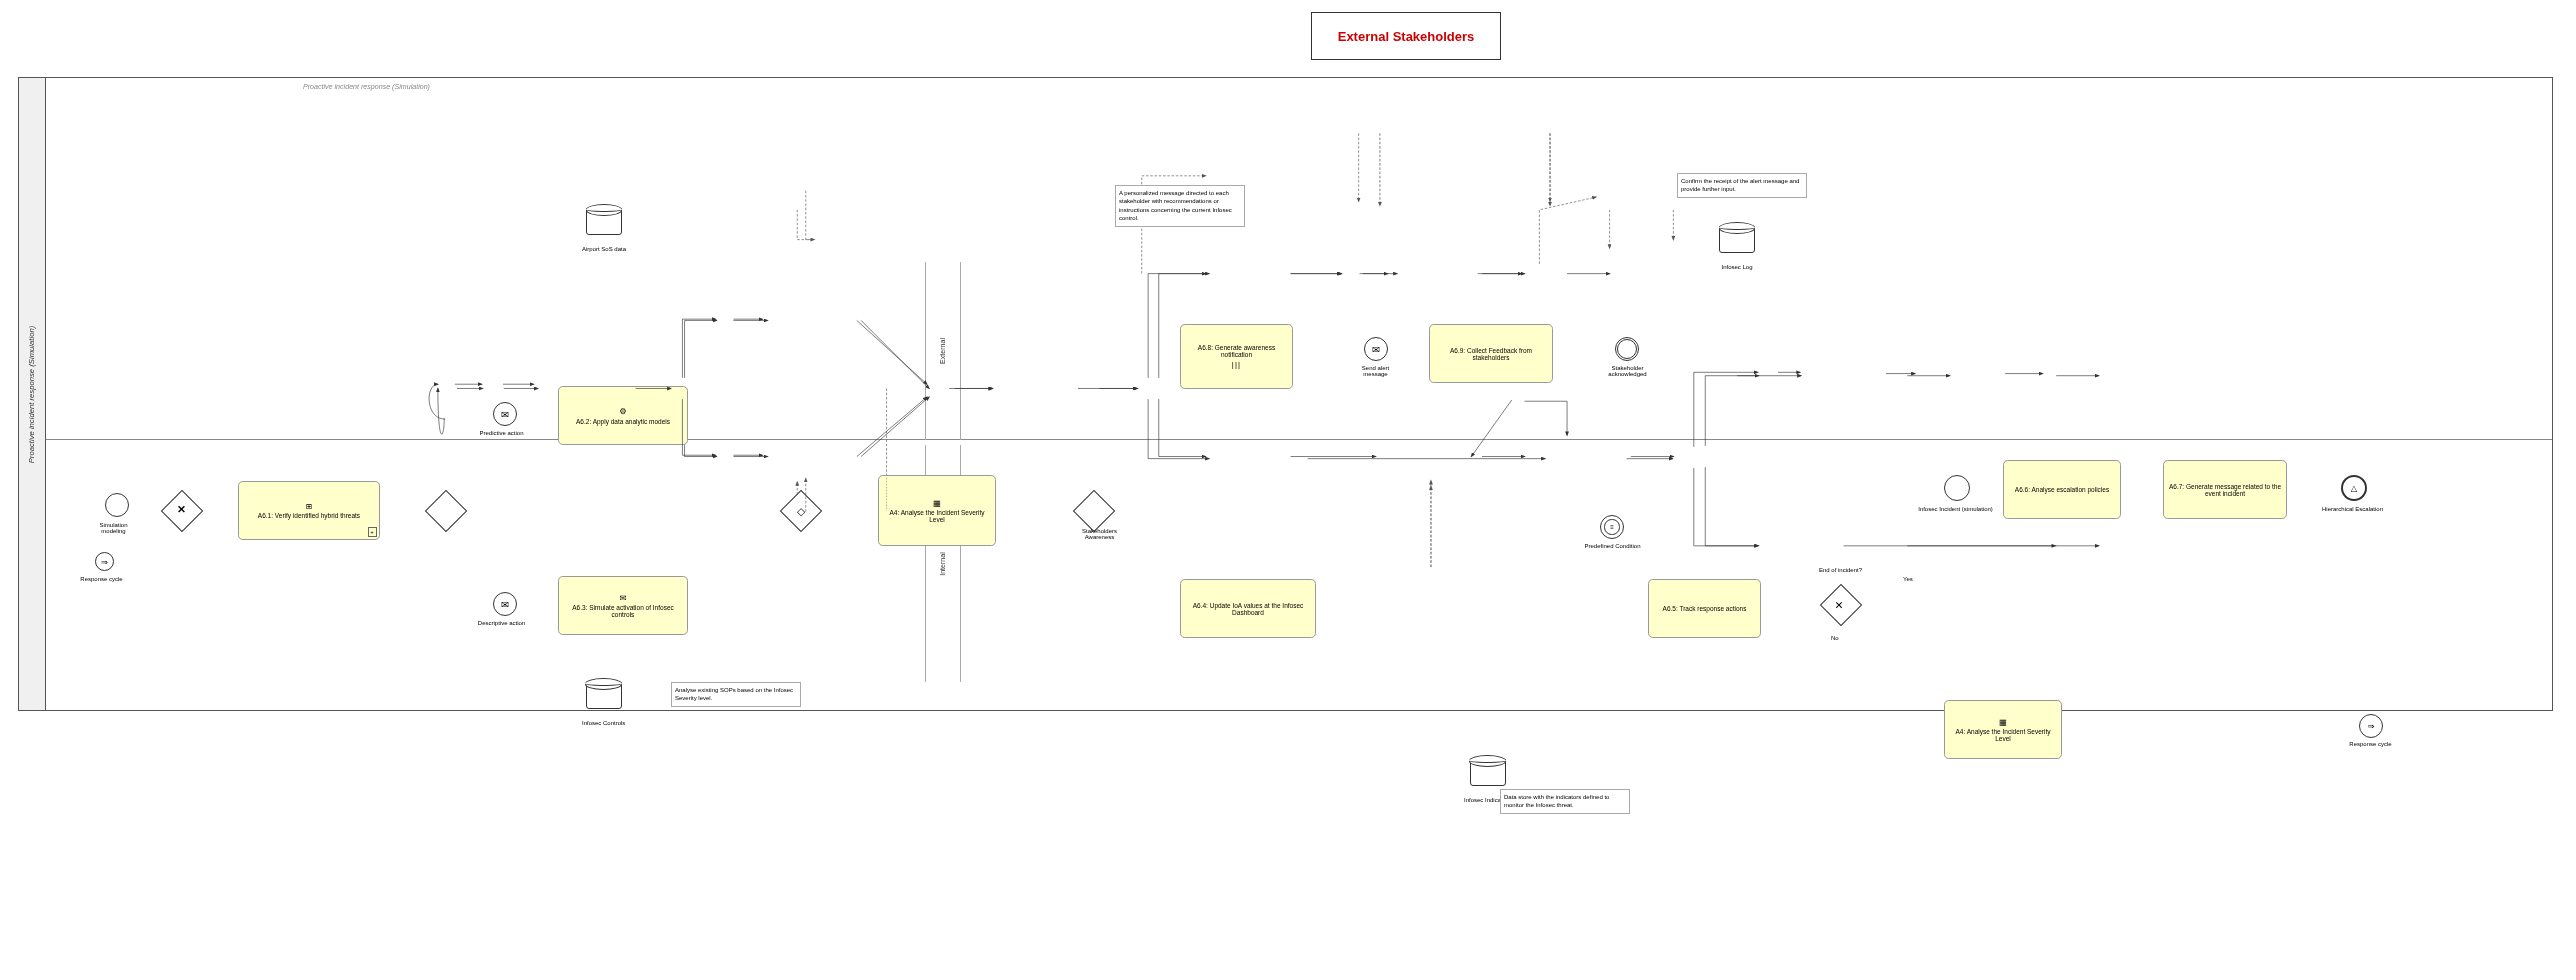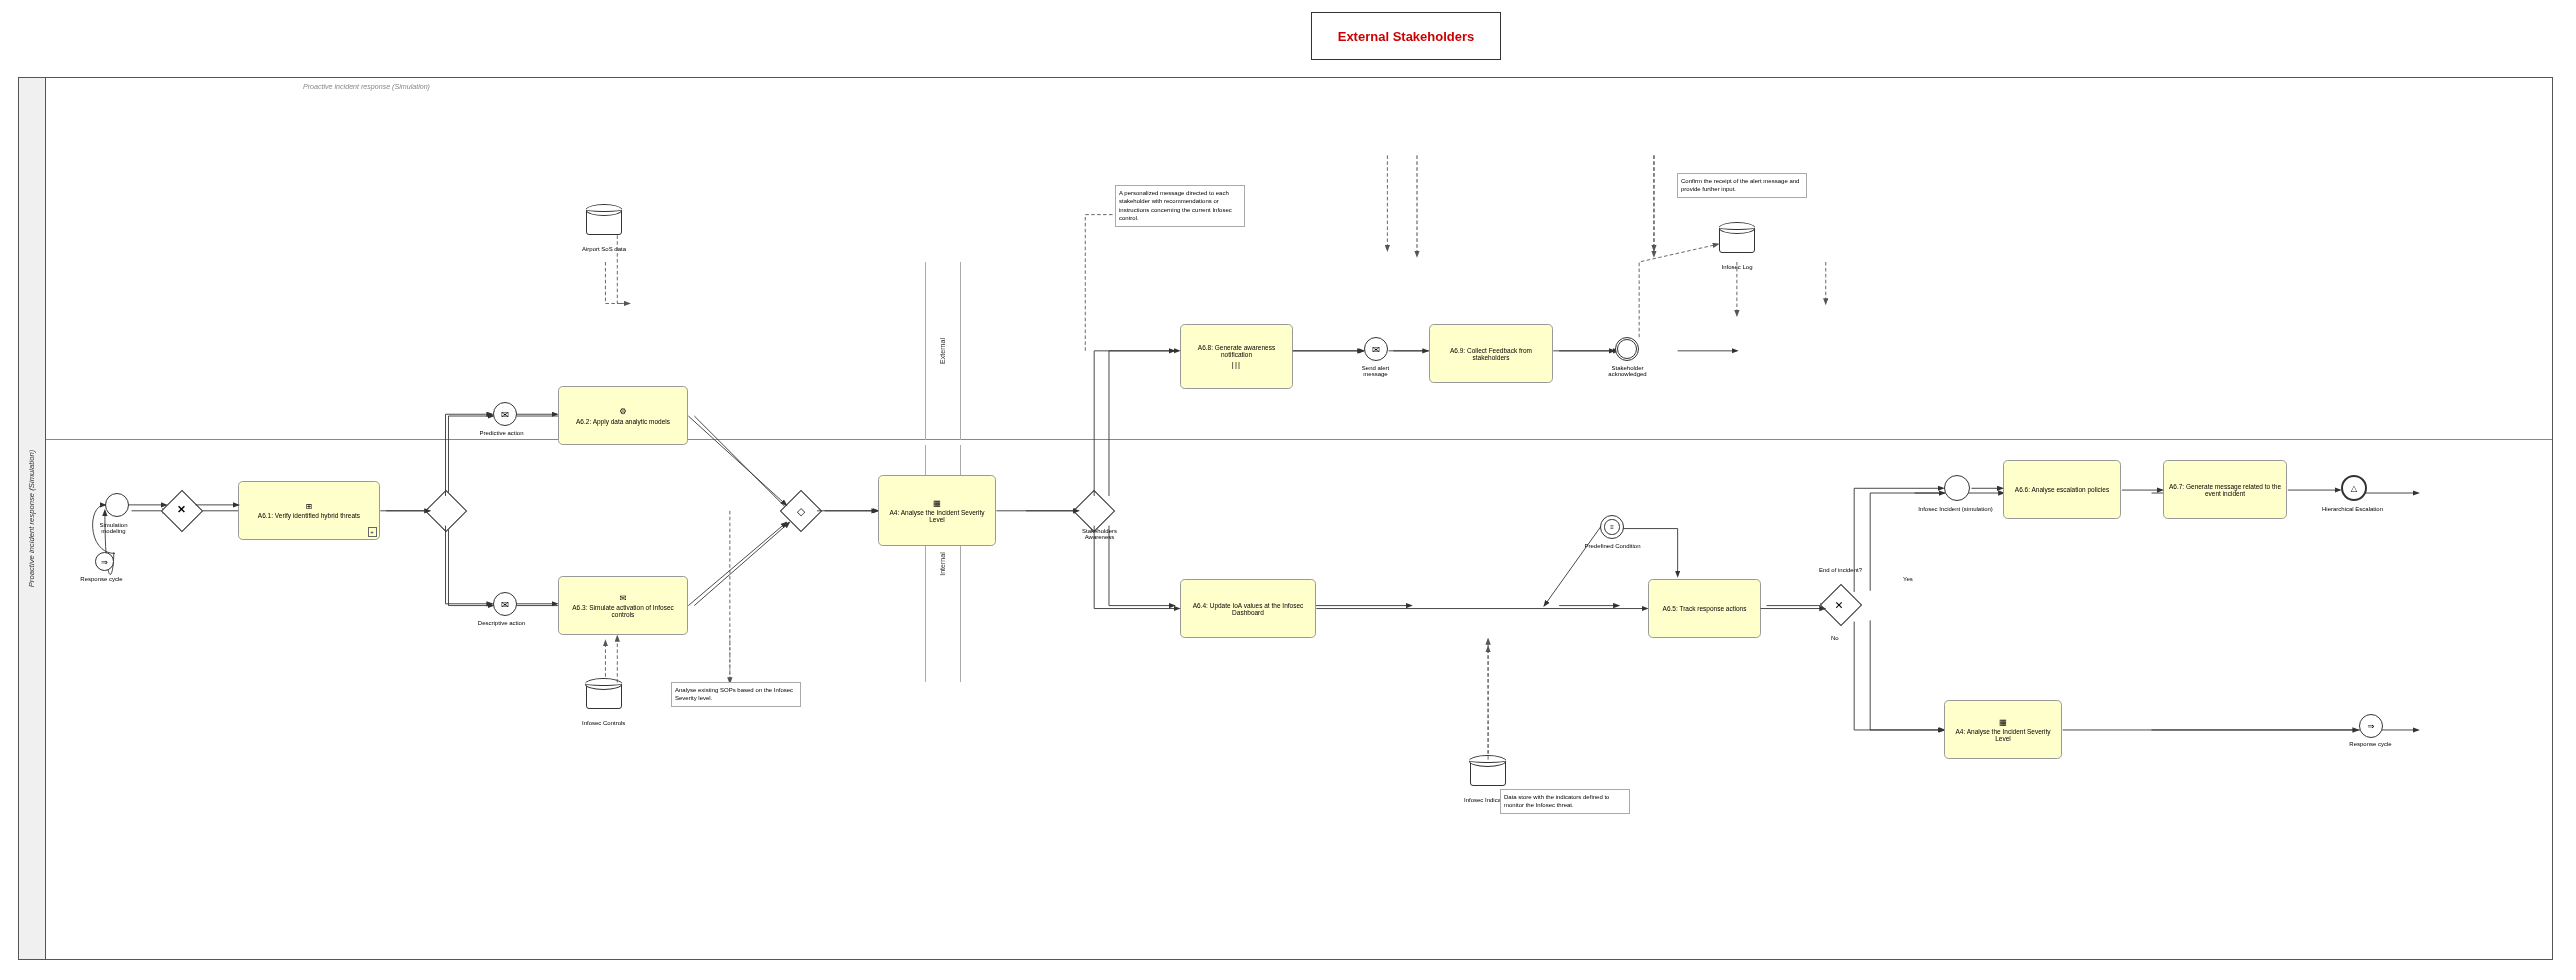--- a/index.html
+++ b/index.html
@@ -33,21 +33,21 @@
       font-size: 13px;
       color: #cc0000;
       font-weight: bold;
     }
     
     .main-pool {
       position: absolute;
       top: 77px;
       left: 18px;
       width: 2535px;
-      height: 883px;
+      height: 634px;
       border: 1.2px solid #555;
       background: #ffffff;
     }
     
     .pool-label-left {
       position: absolute;
       top: 0;
       left: 0;
       width: 27px;
       height: 100%;

